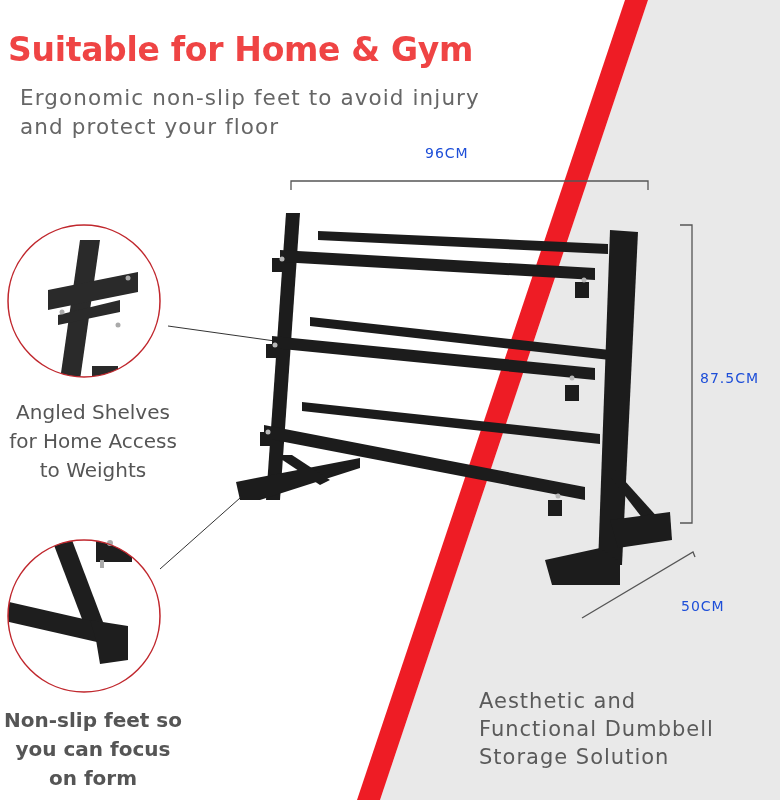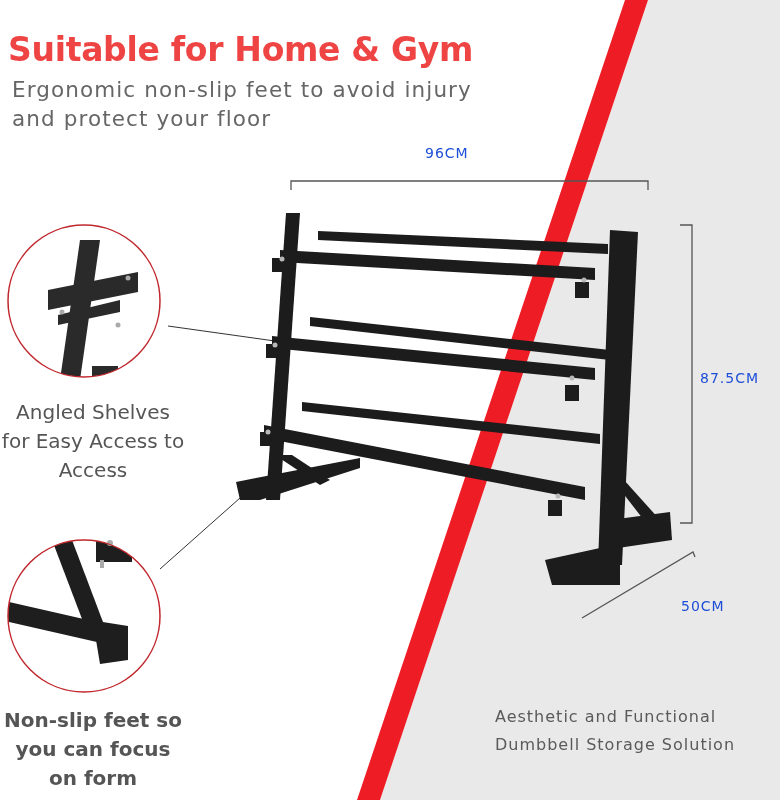--- a/index.html
+++ b/index.html
@@ -8,32 +8,32 @@
     background: #ffffff;
     font-family: "DejaVu Sans", "Liberation Sans", sans-serif;
   }
   .bg-svg { position: absolute; left: 0; top: 0; width: 780px; height: 800px; }
   .title {
     position: absolute; left: 8px; top: 30px; margin: 0;
     font-size: 33px; font-weight: bold; color: #ef4444; letter-spacing: -0.3px;
     white-space: nowrap;
   }
   .subtitle {
-    position: absolute; left: 8px; top: 71px; width: 470px; margin: 4px;
+    position: absolute; left: 8px; top: 71px; width: 470px; margin: 12px;
     font-size: 21.5px; line-height: 29px; color: #666666; letter-spacing: 1.1px;
   }
   .caption {
     position: absolute; text-align: center; color: #555555;
     font-size: 20px; line-height: 29px; margin: 0;
   }
   .cap-angled { left: 0; top: 398px; width: 186px; }
   .cap-feet { left: 0; top: 706px; width: 186px; font-weight: bold; }
   .cap-aesthetic {
-    position: absolute; left: 479px; top: 687px; margin: 16px;
-    font-size: 16px; line-height: 28px; color: #5a5a5a; letter-spacing: 1px;
+    position: absolute; left: 479px; top: 687px; margin: 0;
+    font-size: 21px; line-height: 28px; color: #5a5a5a; letter-spacing: 1px;
   }
   .dim {
     position: absolute; font-size: 14px; color: #1d4ed8; letter-spacing: 1px; white-space: nowrap;
   }
   .dim-width { left: 425px; top: 145px; }
   .dim-height { left: 700px; top: 370px; }
   .dim-depth { left: 681px; top: 598px; }
 </style>
 </head>
 <body>
@@ -127,20 +127,20 @@
         <circle cx="110" cy="543" r="3"></circle>
         <rect x="100" y="560" width="4" height="8"></rect>
       </g>
     <circle cx="84" cy="616" r="76" fill="none" stroke="#c0272d" stroke-width="1.5"></circle>
   </g>
 </svg>
 
 <h1 class="title">Suitable for Home &amp; Gym</h1>
 <p class="subtitle">Ergonomic non-slip feet to avoid injury and protect your floor</p>
 
-<p class="caption cap-angled">Angled Shelves for Easy Access to Access</p>
+<p class="caption cap-angled">Angled Shelves for Home Access to Weights</p>
 <p class="caption cap-feet">Non-slip feet so you can focus on form</p>
 
 <span class="dim dim-width">96CM</span>
 <span class="dim dim-height">87.5CM</span>
 <span class="dim dim-depth">50CM</span>
 
 <p class="cap-aesthetic" style="width:270px">Aesthetic and Functional Dumbbell Storage Solution</p>
 
 </body></html>

